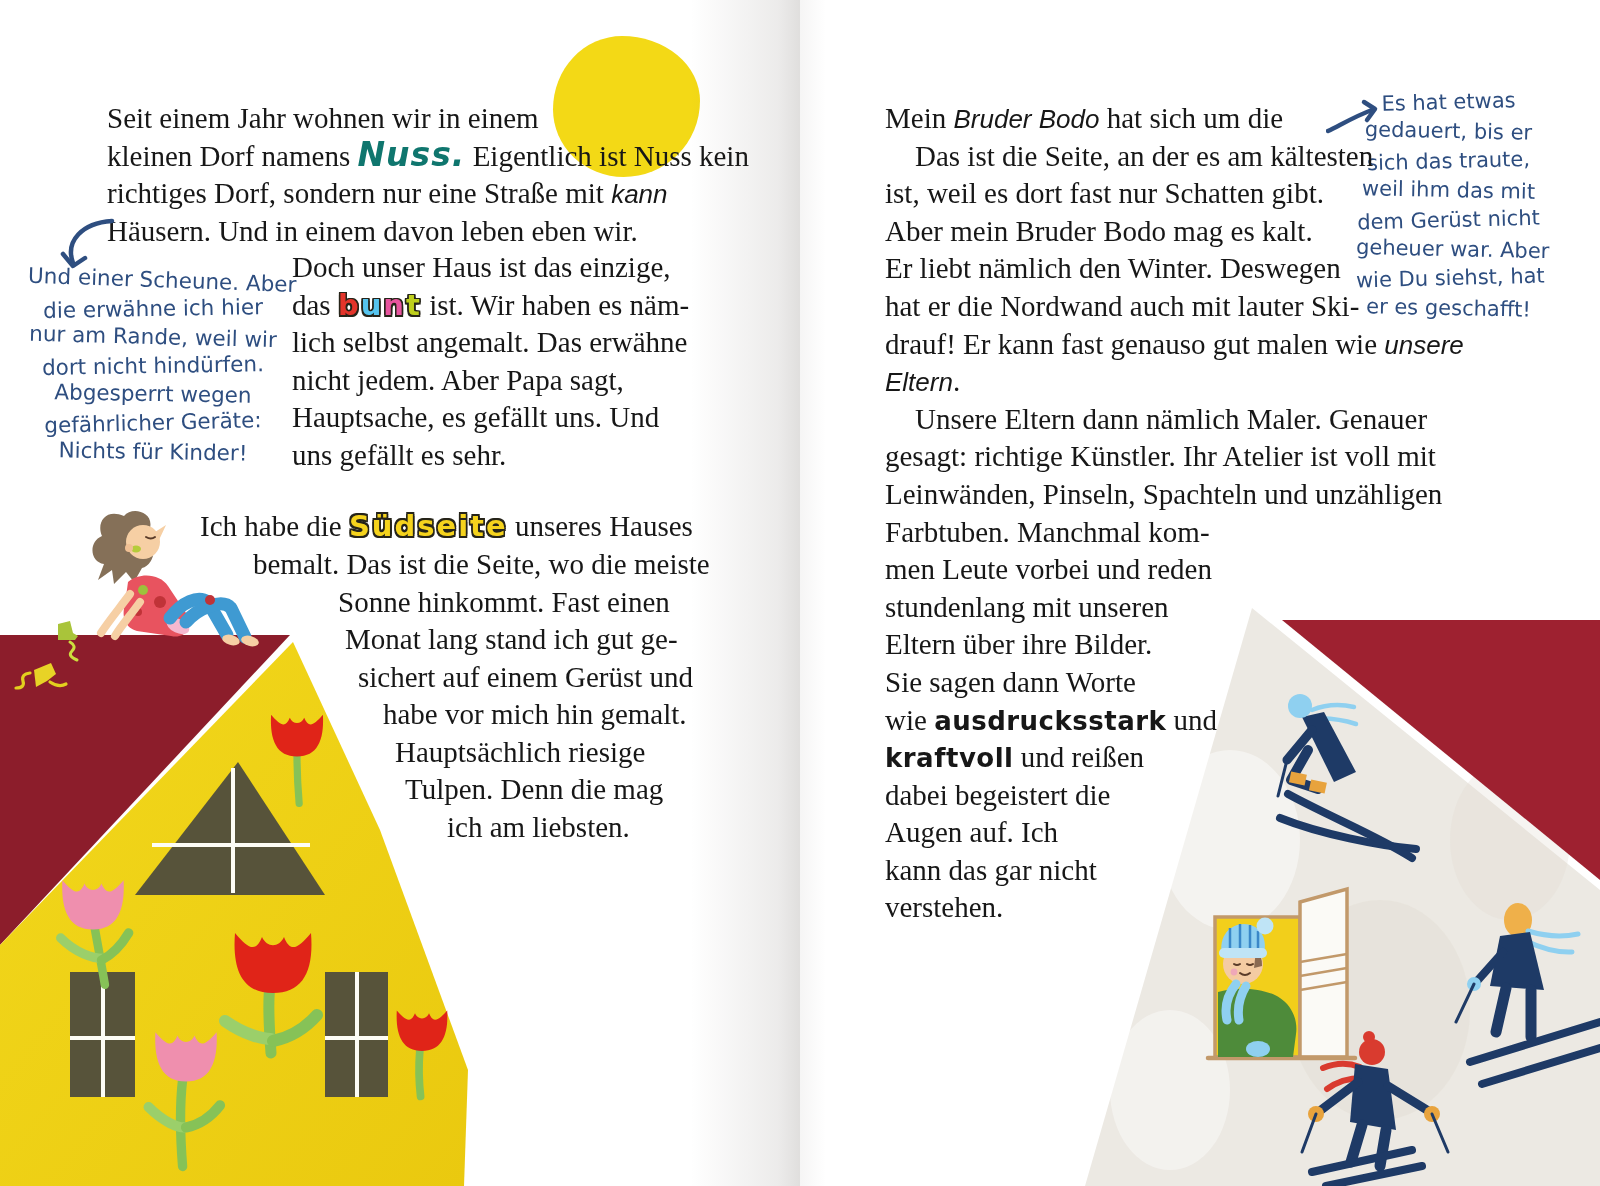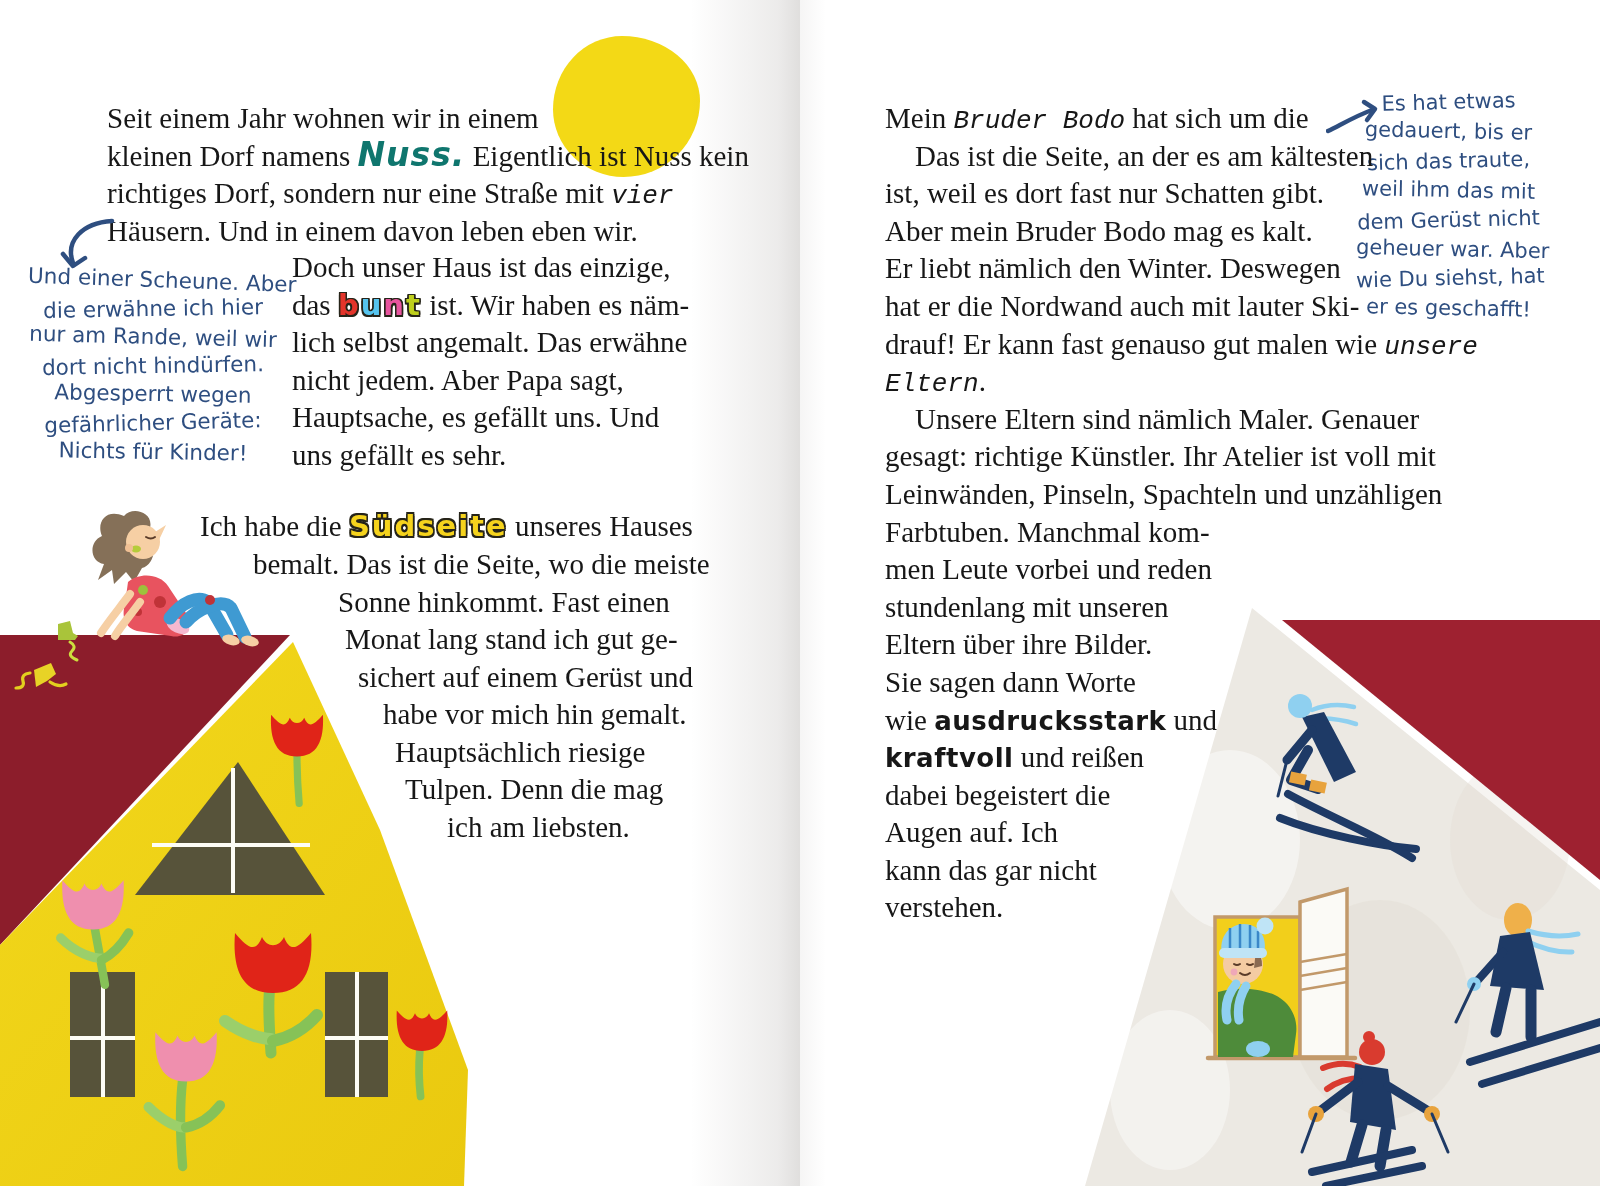--- a/index.html
+++ b/index.html
@@ -35,21 +35,21 @@
   .noteL .nl:nth-child(2){transform:rotate(-1deg);}
   .noteL .nl:nth-child(3){transform:rotate(1.5deg);}
   .noteL .nl:nth-child(4){transform:rotate(-1deg);}
   .noteL .nl:nth-child(5){transform:rotate(1deg);}
   .noteL .nl:nth-child(6){transform:rotate(-1.5deg);}
   .noteL .nl:nth-child(7){transform:rotate(1deg);}
   .noteR .nl:nth-child(odd){transform:rotate(-1.5deg);}
   .noteR .nl:nth-child(even){transform:rotate(1.2deg);}
 
   
-  .seg-hand{font-family:Liberation Mono, monospace;font-style:italic;font-size:26px;}
+  .seg-hand{font-family:Liberation Sans, sans-serif;font-style:italic;font-size:26px;}
   .seg-marker{font-family:"DejaVu Sans", sans-serif;font-weight:700;font-size:26px;letter-spacing:0.5px;}
   .seg-nuss{font-family:"DejaVu Sans", sans-serif;font-style:italic;font-weight:700;
             color:#0f766e;font-size:33px;line-height:1;letter-spacing:1px;}
   .bubble{font-family:"DejaVu Sans", sans-serif;font-weight:700;font-size:29px;line-height:1;letter-spacing:2px;}
   .seg-sued{color:#f5d31d;
     text-shadow:-1.6px -1.6px 0 #262419,1.6px -1.6px 0 #262419,-1.6px 1.6px 0 #262419,1.6px 1.6px 0 #262419,
                 -1.6px 0 0 #262419,1.6px 0 0 #262419,0 -1.6px 0 #262419,0 1.6px 0 #262419;}
   .seg-nord{color:#a9d5f0;
     text-shadow:-1.6px -1.6px 0 #1e3a66,1.6px -1.6px 0 #1e3a66,-1.6px 1.6px 0 #1e3a66,1.6px 1.6px 0 #1e3a66,
                 -1.6px 0 0 #1e3a66,1.6px 0 0 #1e3a66,0 -1.6px 0 #1e3a66,0 1.6px 0 #1e3a66;}
@@ -76,21 +76,21 @@
 
 <div class="spread">
 
   <section class="page left">
 
     <div class="sun"></div>
 
     <div class="p1">
       <div class="bl"><span>Seit einem Jahr wohnen wir in einem</span></div>
       <div class="bl"><span>kleinen Dorf namens </span><span class="seg-nuss">Nuss.</span><span> Eigentlich ist Nuss kein</span></div>
-      <div class="bl"><span>richtiges Dorf, sondern nur eine Straße mit </span><span class="seg-hand">vier</span></div>
+      <div class="bl"><span>richtiges Dorf, sondern nur eine Straße mit </span><span class="seg-hand">kann</span></div>
       <div class="bl"><span>Häusern. Und in einem davon leben eben wir.</span></div>
     </div>
 
     <svg class="arrow-curved" viewBox="0 0 70 70">
       <path d="M60,7 C30,9 13,27 21,49" fill="none" stroke="#2e4e80" stroke-width="4.5" stroke-linecap="round"></path>
       <path d="M11,40 L21,52 L33,44" fill="none" stroke="#2e4e80" stroke-width="4.5" stroke-linecap="round" stroke-linejoin="round"></path>
     </svg>
 
     <div class="noteL">
       <div class="nl">Und einer Scheune. Aber</div>
@@ -299,21 +299,21 @@
 
     <div class="pR">
       <div class="bl"><span>Mein </span><span class="seg-hand">Bruder Bodo</span><span> hat sich um die</span></div>
       <div class="bl ind"><span>Das ist die Seite, an der es am kältesten</span></div>
       <div class="bl"><span>ist, weil es dort fast nur Schatten gibt.</span></div>
       <div class="bl"><span>Aber mein Bruder Bodo mag es kalt.</span></div>
       <div class="bl"><span>Er liebt nämlich den Winter. Deswegen</span></div>
       <div class="bl"><span>hat er die Nordwand auch mit lauter Ski-</span></div>
       <div class="bl"><span>drauf! Er kann fast genauso gut malen wie </span><span class="seg-hand">unsere</span></div>
       <div class="bl"><span class="seg-hand">Eltern</span><span>.</span></div>
-      <div class="bl ind"><span>Unsere Eltern sind nämlich Maler. Genauer</span></div>
+      <div class="bl ind"><span>Unsere Eltern dann nämlich Maler. Genauer</span></div>
       <div class="bl"><span>gesagt: richtige Künstler. Ihr Atelier ist voll mit</span></div>
       <div class="bl"><span>Leinwänden, Pinseln, Spachteln und unzähligen</span></div>
       <div class="bl"><span>Farbtuben. Manchmal kom-</span></div>
       <div class="bl"><span>men Leute vorbei und reden</span></div>
       <div class="bl"><span>stundenlang mit unseren</span></div>
       <div class="bl"><span>Eltern über ihre Bilder.</span></div>
       <div class="bl"><span>Sie sagen dann Worte</span></div>
       <div class="bl"><span>wie </span><span class="seg-marker">ausdrucksstark</span><span> und</span></div>
       <div class="bl"><span class="seg-marker">kraftvoll</span><span> und reißen</span></div>
       <div class="bl"><span>dabei begeistert die</span></div>

